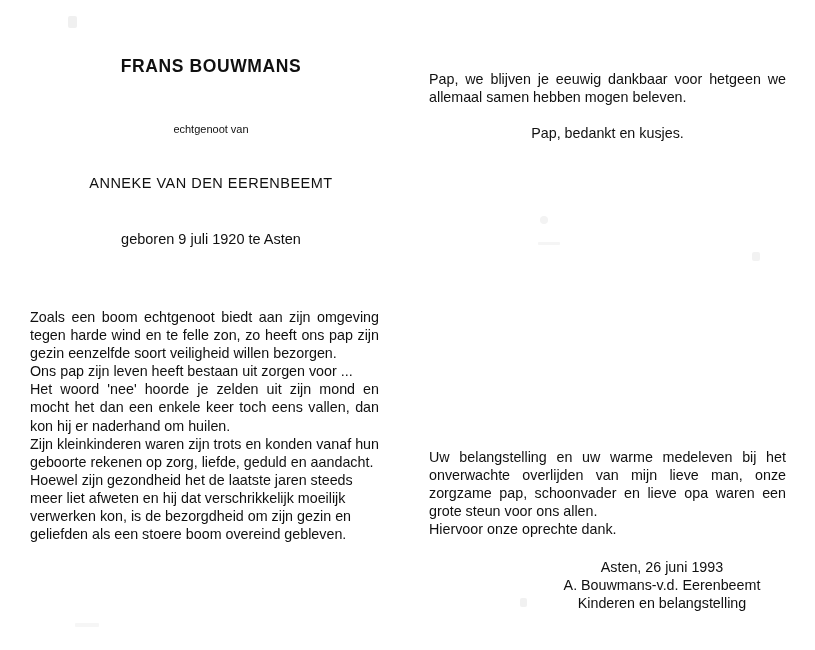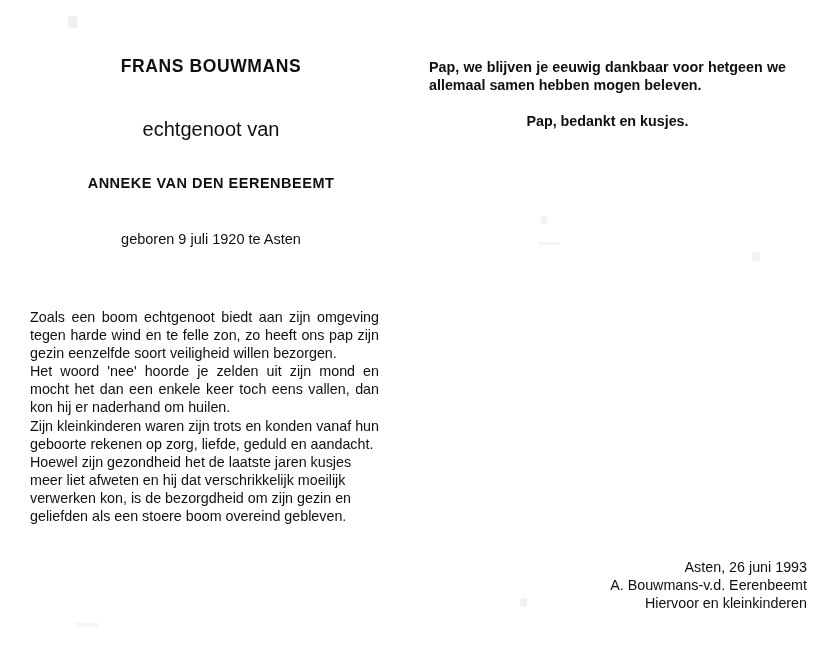--- a/index.html
+++ b/index.html
@@ -47,29 +47,29 @@
     text-align: center;
   }
   .deceased-name {
     font-size: 17.5px;
     font-weight: bold;
     letter-spacing: 0.6px;
     line-height: 20px;
     margin: 0;
   }
   .relation-line {
-    font-size: 20px;
+    font-size: 11px;
     font-weight: normal;
     line-height: 18px;
     margin: 0;
     padding-top: 44px;
   }
   .spouse-name {
     font-size: 14.5px;
-    font-weight: bold;
+    font-weight: normal;
     letter-spacing: 0.5px;
     line-height: 18px;
     margin: 0;
     padding-top: 36px;
   }
   .dates {
     font-size: 14.5px;
     line-height: 18px;
     margin: 0;
     padding-top: 38px;
@@ -89,23 +89,22 @@
     line-height: 18.1px;
     text-align: justify;
     text-justify: inter-word;
   }
   .left-col p:last-child { text-align: left; }
 
   
   .right-top {
     position: absolute;
     left: 429px;
-    top: 58px;
+    top: 70px;
     width: 357px;
-    font-weight: bold;
   }
   .right-top p {
     margin: 0;
     font-size: 14.3px;
     line-height: 18.1px;
     text-align: justify;
     text-justify: inter-word;
   }
   .right-top p.loose { text-align: center; }
   .right-top p + p { margin-top: 18px; }
@@ -122,24 +121,24 @@
     font-size: 14.3px;
     line-height: 18.1px;
     text-align: justify;
     text-justify: inter-word;
   }
   .right-bottom p.loose { text-align: left; }
 
   
   .signature {
     position: absolute;
-    left: 577px;
+    left: 547px;
     top: 558px;
     width: 230px;
-    text-align: right;
+    text-align: center;
   }
   .signature span {
     display: block;
     font-size: 14.3px;
     line-height: 18.1px;
   }
 </style>
 </head>
 <body>
 
@@ -159,30 +158,35 @@
 
     <p class="spouse-name">ANNEKE VAN DEN EERENBEEMT</p>
 
     <div class="dates">
       <span class="date-line">geboren 9 juli 1920 te Asten</span>
     </div>
   </div>
 
   <div class="left-col">
     <p>Zoals een boom echtgenoot biedt aan zijn omgeving tegen harde wind en te felle zon, zo heeft ons pap zijn gezin eenzelfde soort veiligheid willen bezorgen.</p>
+    <p>Ons pap zijn leven heeft bestaan uit zorgen voor ...</p>
     <p>Het woord 'nee' hoorde je zelden uit zijn mond en mocht het dan een enkele keer toch eens vallen, dan kon hij er naderhand om huilen.</p>
     <p>Zijn kleinkinderen waren zijn trots en konden vanaf hun geboorte rekenen op zorg, liefde, geduld en aandacht.</p>
-    <p>Hoewel zijn gezondheid het de laatste jaren kusjes meer liet afweten en hij dat verschrikkelijk moeilijk verwerken kon, is de bezorgdheid om zijn gezin en geliefden als een stoere boom overeind gebleven.</p>
+    <p>Hoewel zijn gezondheid het de laatste jaren steeds meer liet afweten en hij dat verschrikkelijk moeilijk verwerken kon, is de bezorgdheid om zijn gezin en geliefden als een stoere boom overeind gebleven.</p>
   </div>
 
   <div class="right-top">
     <p>Pap, we blijven je eeuwig dankbaar voor hetgeen we allemaal samen hebben mogen beleven.</p>
     <p class="loose">Pap, bedankt en kusjes.</p>
   </div>
 
+  <div class="right-bottom">
+    <p>Uw belangstelling en uw warme medeleven bij het onverwachte overlijden van mijn lieve man, onze zorgzame pap, schoonvader en lieve opa waren een grote steun voor ons allen.</p>
+    <p class="loose">Hiervoor onze oprechte dank.</p>
+  </div>
 
   <div class="signature">
     <span>Asten, 26 juni 1993</span>
     <span>A. Bouwmans-v.d. Eerenbeemt</span>
-    <span>Hiervoor en kleinkinderen</span>
+    <span>Kinderen en belangstelling</span>
   </div>
 
 </div>
 
 </body></html>

